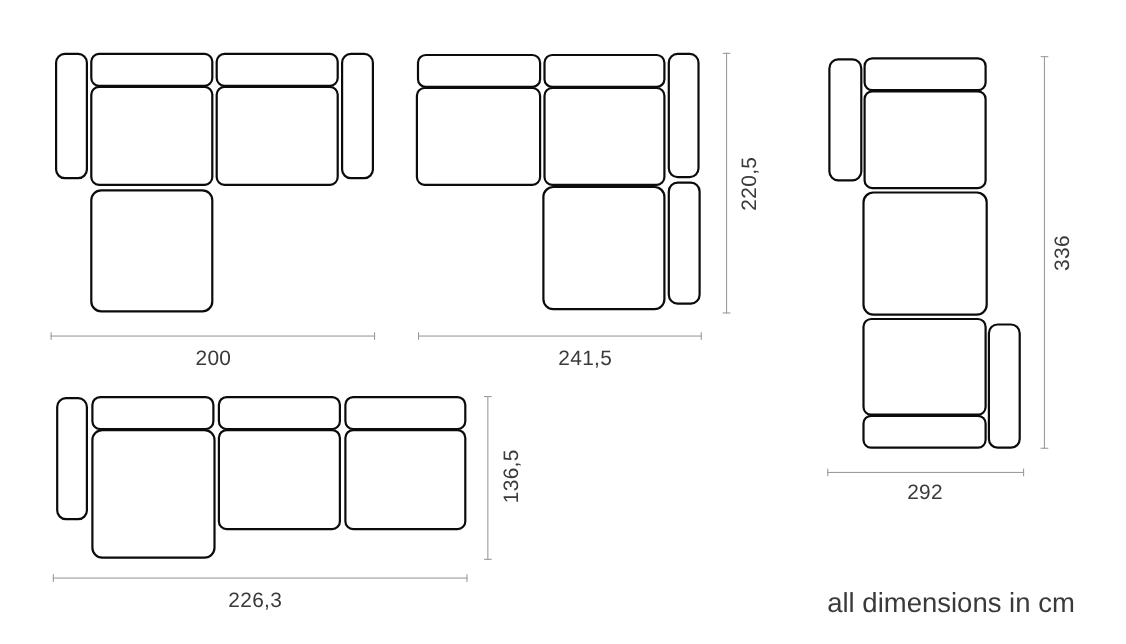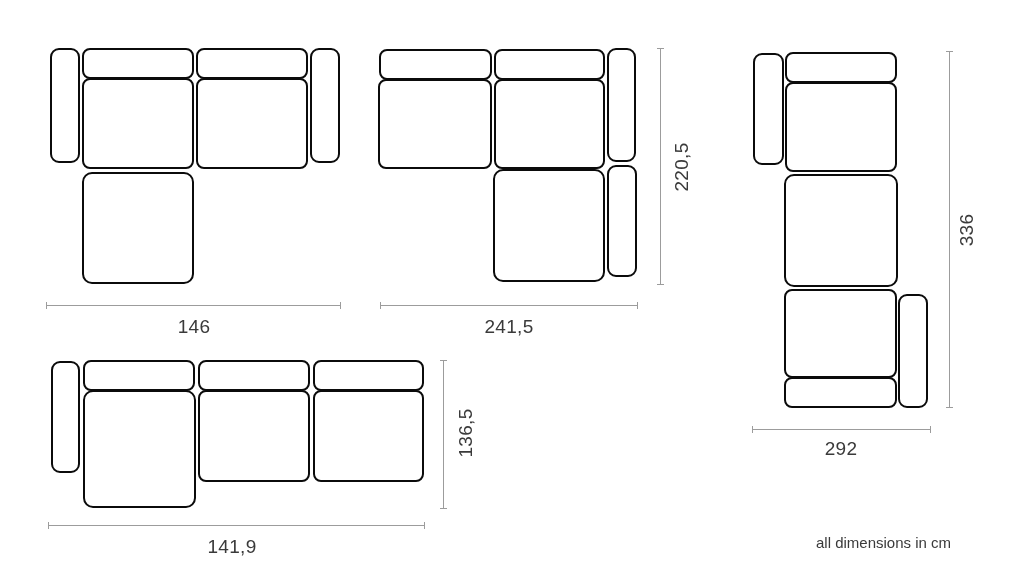--- a/index.html
+++ b/index.html
@@ -48,23 +48,23 @@
     color: var(--text, #3a3a3a);
     white-space: nowrap;
     transform: translate(-50%, -50%);
     letter-spacing: 0.3px;
   }
   .dim-label.rotated {
     transform: translate(-50%, -50%) rotate(-90deg);
   }
   .footer-note {
     position: absolute;
-    left: 816px;
+    left: 752px;
     top: 534px;
-    font-size: 15px;
+    font-size: 25px;
     color: var(--text, #3a3a3a);
     white-space: nowrap;
   }
 </style>
 </head>
 <body>
 
 <div class="canvas">
   <div id="figures-layer">
       <div class="figure">
@@ -72,40 +72,40 @@
         <div class="module" style="left: 82px; top: 48px; width: 112px; height: 31px; border-radius: 8px;"></div>
         <div class="module" style="left: 82px; top: 78px; width: 112px; height: 91px; border-radius: 8px;"></div>
         <div class="module" style="left: 196px; top: 48px; width: 112px; height: 31px; border-radius: 8px;"></div>
         <div class="module" style="left: 196px; top: 78px; width: 112px; height: 91px; border-radius: 8px;"></div>
         <div class="module" style="left: 310px; top: 48px; width: 30px; height: 115px; border-radius: 9px;"></div>
         <div class="module" style="left: 82px; top: 172px; width: 112px; height: 112px; border-radius: 10px;"></div>
         <div class="dim-line horizontal" style="left: 46px; top: 305px; width: 295px;">
           <div class="tick start"></div>
           <div class="tick end"></div>
         </div>
-        <div class="dim-label" style="left: 194px; top: 327px;">146</div>
+        <div class="dim-label" style="left: 194px; top: 327px;">200</div>
       </div>
       <div class="figure">
         <div class="module" style="left: 379px; top: 49px; width: 113px; height: 31px; border-radius: 8px;"></div>
         <div class="module" style="left: 378px; top: 79px; width: 114px; height: 90px; border-radius: 8px;"></div>
         <div class="module" style="left: 494px; top: 49px; width: 111px; height: 31px; border-radius: 8px;"></div>
         <div class="module" style="left: 494px; top: 79px; width: 111px; height: 90px; border-radius: 8px;"></div>
         <div class="module" style="left: 607px; top: 48px; width: 29px; height: 114px; border-radius: 9px;"></div>
         <div class="module" style="left: 493px; top: 169px; width: 112px; height: 113px; border-radius: 10px;"></div>
         <div class="module" style="left: 607px; top: 165px; width: 30px; height: 112px; border-radius: 9px;"></div>
         <div class="dim-line vertical" style="left: 660px; top: 48px; height: 237px;">
           <div class="tick start"></div>
           <div class="tick end"></div>
         </div>
         <div class="dim-label rotated" style="left: 682px; top: 167px;">220,5</div>
         <div class="dim-line horizontal" style="left: 380px; top: 305px; width: 258px;">
           <div class="tick start"></div>
           <div class="tick end"></div>
         </div>
-        <div class="dim-label" style="left: 509px; top: 327px;">241,5</div>
+        <div class="dim-label" style="left: 532px; top: 327px;">241,5</div>
       </div>
       <div class="figure">
         <div class="module" style="left: 753px; top: 53px; width: 31px; height: 112px; border-radius: 9px;"></div>
         <div class="module" style="left: 785px; top: 52px; width: 112px; height: 31px; border-radius: 8px;"></div>
         <div class="module" style="left: 785px; top: 82px; width: 112px; height: 90px; border-radius: 8px;"></div>
         <div class="module" style="left: 784px; top: 174px; width: 114px; height: 113px; border-radius: 10px;"></div>
         <div class="module" style="left: 784px; top: 289px; width: 113px; height: 89px; border-radius: 8px;"></div>
         <div class="module" style="left: 784px; top: 377px; width: 113px; height: 31px; border-radius: 8px;"></div>
         <div class="module" style="left: 898px; top: 294px; width: 30px; height: 114px; border-radius: 9px;"></div>
         <div class="dim-line vertical" style="left: 949px; top: 51px; height: 357px;">
@@ -129,17 +129,17 @@
         <div class="module" style="left: 313px; top: 390px; width: 111px; height: 92px; border-radius: 8px;"></div>
         <div class="dim-line vertical" style="left: 443px; top: 360px; height: 149px;">
           <div class="tick start"></div>
           <div class="tick end"></div>
         </div>
         <div class="dim-label rotated" style="left: 466px; top: 433px;">136,5</div>
         <div class="dim-line horizontal" style="left: 48px; top: 525px; width: 377px;">
           <div class="tick start"></div>
           <div class="tick end"></div>
         </div>
-        <div class="dim-label" style="left: 232px; top: 547px;">141,9</div>
+        <div class="dim-label" style="left: 232px; top: 547px;">226,3</div>
       </div>
     </div>
   <div class="footer-note">all dimensions in cm</div>
 </div>
 
 </body></html>

